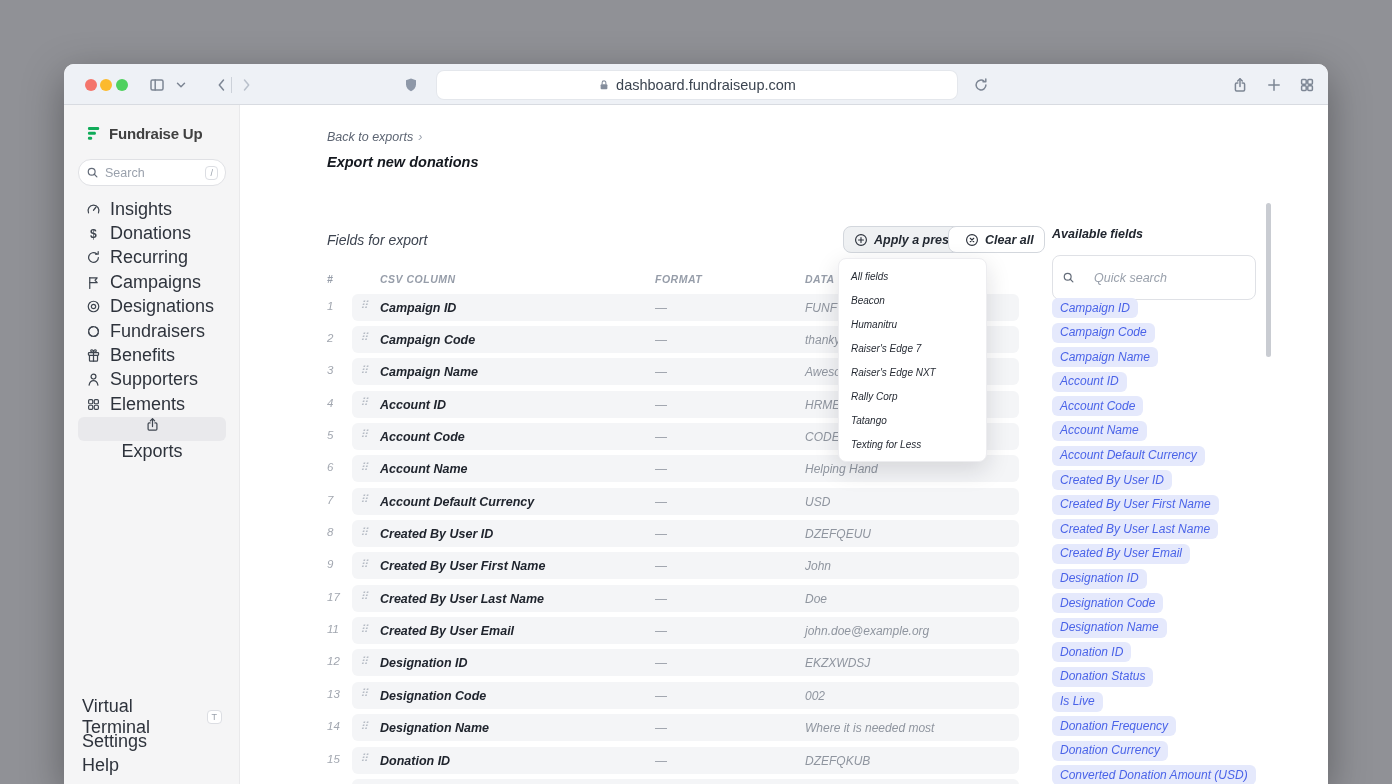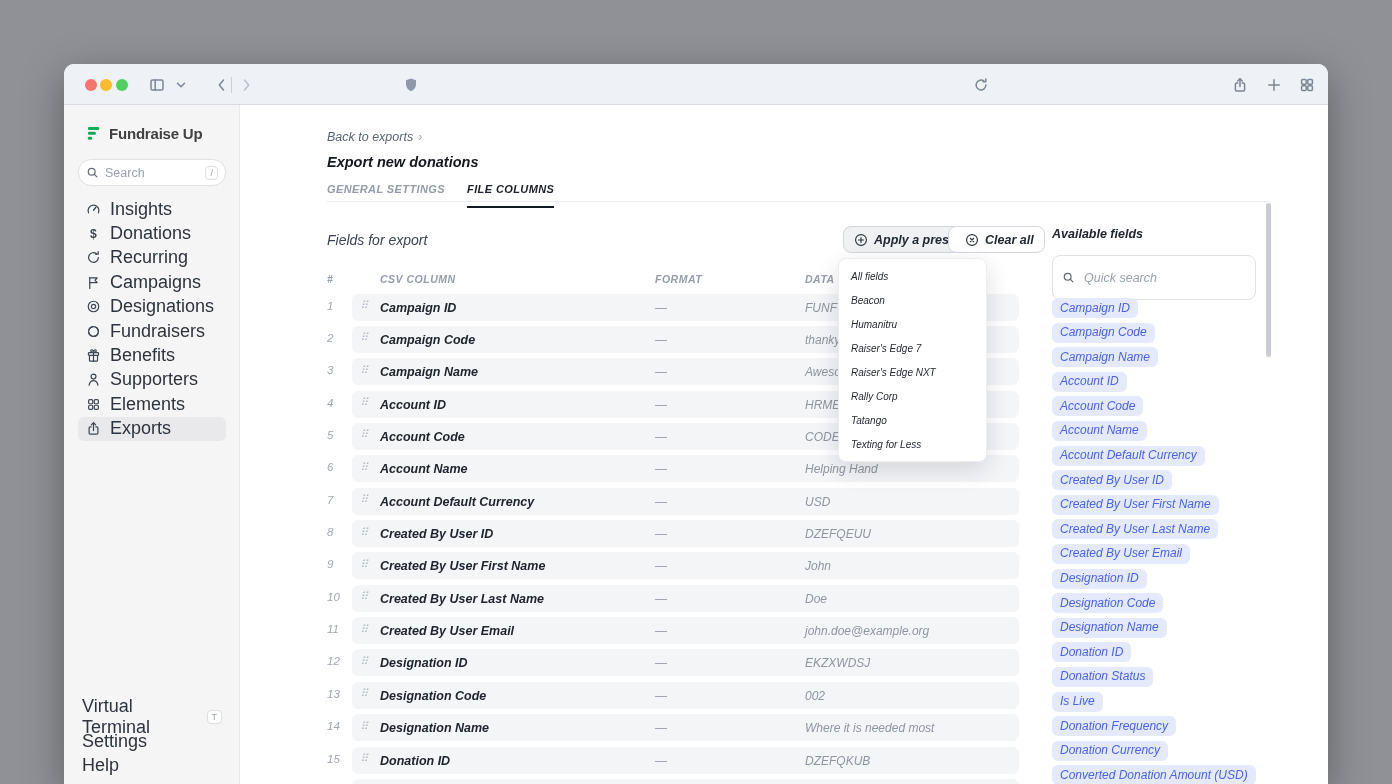--- a/index.html
+++ b/index.html
@@ -33,21 +33,21 @@
   .logo { position:absolute; left:23px; top:20px; display:flex; align-items:center; gap:7px; }
   .logo-mark { width:15px; height:15px; }
   .logo-name { font-size:15px; font-weight:bold; color:#404040; letter-spacing:-.2px; }
   .sb-search { position:absolute; left:14px; top:54px; width:148px; height:27px; background:#fff;
                border:1px solid #e0e1e5; border-radius:13px; display:flex; align-items:center; padding:0 7px; gap:6px; }
   .sb-search svg, .qs-box svg { width:13px; height:13px; stroke:#646c79; stroke-width:1.5; fill:none; stroke-linecap:round; }
   .ph { font-size:12.5px; color:#9aa1ac; flex:1; }
   .kbd { font-size:9px; color:#9aa1ac; border:1px solid #dcdee3; border-radius:4px; padding:1px 4px; background:#fff; }
   .nav { position:absolute; left:14px; top:92px; width:148px; }
   .nav-item { height:24.4px; display:flex; align-items:center; gap:9px; padding:0 8px; border-radius:6px; cursor:pointer; }
-  .nav-item.active { background:#e9e9ec; }
+  .nav-item.active { background:#e9e9ec;flex-direction:column; }
   .nav-ic { width:15px; height:15px; display:flex; }
   .nav-ic svg { width:15px; height:15px; stroke:#3f4650; stroke-width:1.3; stroke-linecap:round; stroke-linejoin:round; }
   .nav-label { font-size:18px; font-weight:500; color:#2e333c; }
   .sb-foot { position:absolute; left:14px; top:600px; width:148px; }
   .sb-foot .nav-item { padding:0 4px; }
 
   
   .crumb { position:absolute; left:87px; top:25px; font-size:12.5px; color:#5c6472; display:flex; gap:5px; cursor:pointer; }
   .crumb .chev { color:#9aa1ad; }
   .page-title { position:absolute; left:87px; top:49px; font-size:14.5px; font-weight:bold; color:#14181f; }
@@ -79,21 +79,21 @@
   .partial-bar { position:absolute; left:112px; width:667px; top:673.9px; height:27px; background:#f4f5f7; border-radius:6px; }
 
   
   .menu { position:absolute; left:598px; top:153px; width:149px; height:204px; background:#fff; border-radius:8px;
           border:1px solid #ededf0; box-shadow:0 8px 24px rgba(20,24,33,.14); padding:6px 0; z-index:5; }
   .menu-item { height:24px; line-height:24px; padding-left:12px; font-size:10px; color:#262b34; cursor:pointer; white-space:nowrap; }
 
   
   .avail-title { position:absolute; left:812px; top:122px; font-size:12.5px; font-weight:bold; color:#20252e; }
   .qs-box { position:absolute; left:812px; top:150px; width:204px; height:45px; border:1px solid #dfe1e6; border-radius:8px;
-            background:#fff; display:flex; align-items:center; gap:9px; padding:0 9px; }
+            background:#fff; display:flex; align-items:center; gap:19px; padding:0 9px; }
   .tags { position:absolute; left:812px; top:193px; width:204px; display:flex; flex-direction:column; align-items:flex-start; gap:4.6px; }
   .tag { background:#e5e9fc; color:#4a63e8; font-size:12px; line-height:1.25; padding:2.5px 8px; border-radius:6px; cursor:pointer; }
   .vscroll { position:absolute; left:1026px; top:98px; width:5px; height:154px; border-radius:2.5px; background:#c9ccd2; }
 </style>
 </head>
 <body>
 
 <div class="window">
 
   <div class="toolbar">
@@ -122,20 +122,27 @@
       <svg viewBox="0 0 16 16">
           <path d="M6.5 3l4.2 5-4.2 5"></path>
         </svg>
     </span>
     <span class="tbtn" style="left:336px">
       <svg viewBox="0 0 16 16">
           <path d="M8 1.5l5 1.8v4c0 3.2-2 5.8-5 7-3-1.2-5-3.8-5-7v-4z" fill="#8e98a8" stroke="none"></path>
         </svg>
     </span>
 
+    <div class="urlbar">
+      <svg viewBox="0 0 16 16">
+          <rect x="3.5" y="7" width="9" height="6.5" rx="1.3" fill="#848d9c"></rect>
+          <path d="M5.5 7.2V5a2.5 2.5 0 0 1 5 0v2.2" fill="none" stroke="#848d9c" stroke-width="1.4"></path>
+        </svg>
+      <span class="urltext">dashboard.fundraiseup.com</span>
+    </div>
 
     <span class="tbtn" style="left:906px">
       <svg viewBox="0 0 16 16">
           <path d="M12.9 8A4.9 4.9 0 1 1 11.2 4.3"></path>
           <path d="M12.8 1.9v2.8H10"></path>
         </svg>
     </span>
     <span class="tbtn" style="left:1165px">
       <svg viewBox="0 0 16 16">
           <path d="M5.8 6H4.6a1.2 1.2 0 0 0-1.2 1.2v5.6A1.2 1.2 0 0 0 4.6 14h6.8a1.2 1.2 0 0 0 1.2-1.2V7.2A1.2 1.2 0 0 0 11.4 6h-1.2"></path>
@@ -305,26 +312,20 @@
         </div>
     </aside>
 
     <div class="main">
       <div class="crumb">
         <span>Back to exports</span>
         <span class="chev">›</span>
       </div>
       <div class="page-title">Export new donations</div>
 
-      <div class="tabs">
-
-          <div class="tab">GENERAL SETTINGS</div>
-
-          <div class="tab active">FILE COLUMNS</div>
-        </div>
 
       <div class="fields-label">Fields for export</div>
 
       <div class="btn btn-apply">
         <svg viewBox="0 0 16 16">
             <circle cx="8" cy="8" r="6.2"></circle>
             <path d="M8 5.2v5.6M5.2 8h5.6"></path>
           </svg>
         <span>Apply a preset</span>
       </div>
@@ -429,21 +430,21 @@
             <span class="rnum">9</span>
             <div class="rbar">
               <span class="rdrag">⠿</span>
               <span class="rname">Created By User First Name</span>
               <span class="rfmt">—</span>
               <span class="rex">John</span>
             </div>
           </div>
 
           <div class="trow">
-            <span class="rnum">10</span>
+            <span class="rnum">17</span>
             <div class="rbar">
               <span class="rdrag">⠿</span>
               <span class="rname">Created By User Last Name</span>
               <span class="rfmt">—</span>
               <span class="rex">Doe</span>
             </div>
           </div>
 
           <div class="trow">
             <span class="rnum">11</span>

